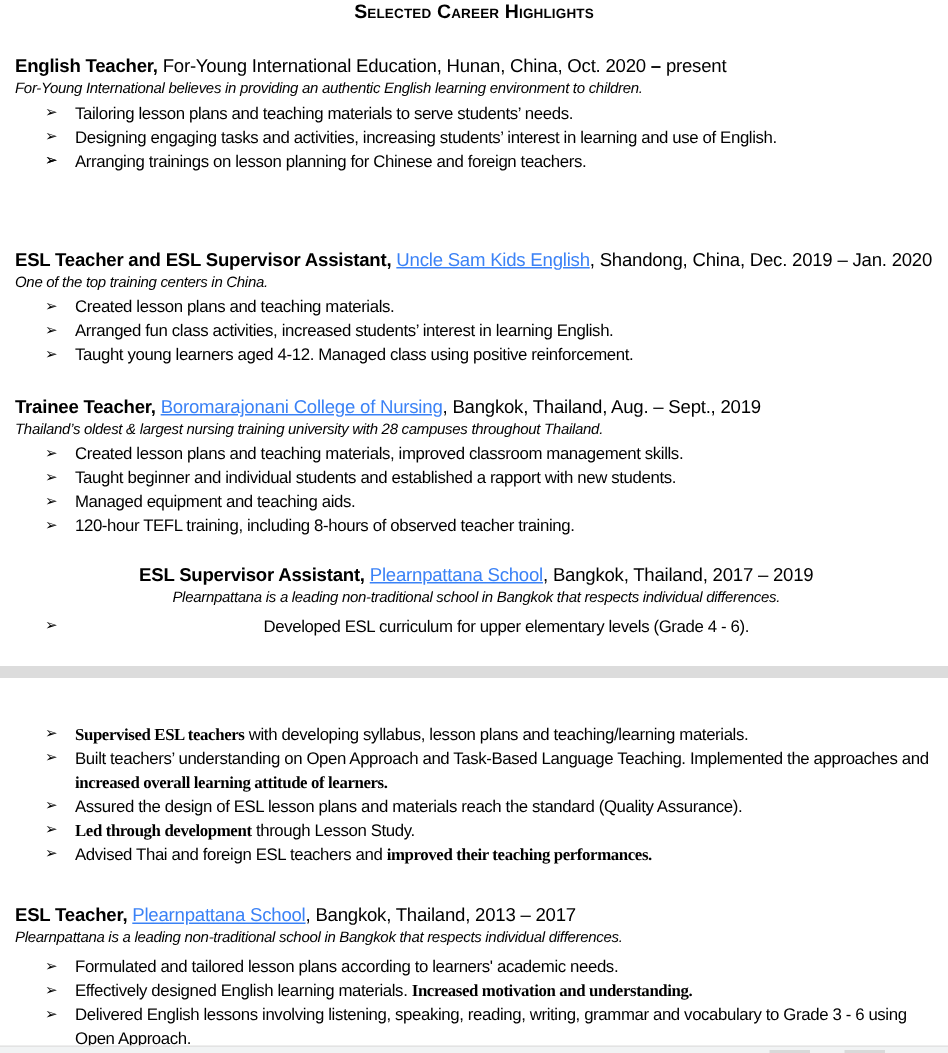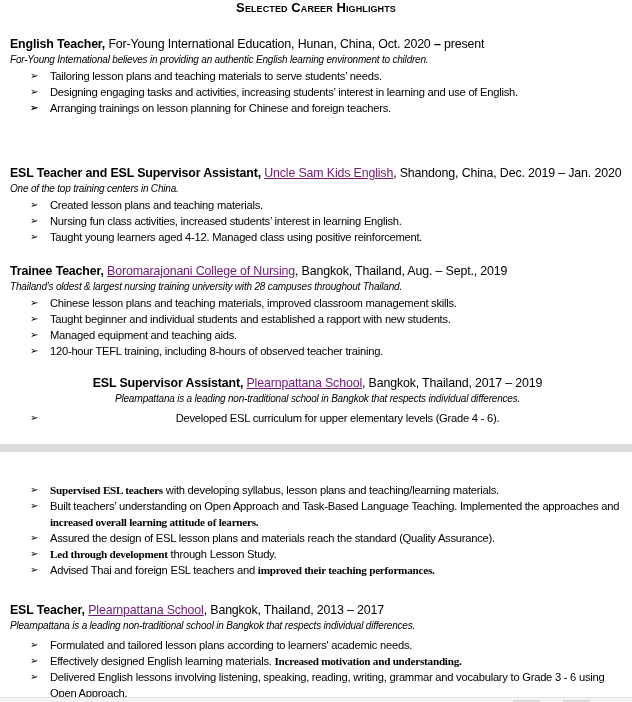--- a/index.html
+++ b/index.html
@@ -24,21 +24,21 @@
   .job-title-line b { font-weight: bold; }
   .job-desc { font-size: 10px; line-height: 16px; font-style: italic; white-space: nowrap; letter-spacing: -0.2px; }
   ul.bullets { list-style: none; margin: 0; padding: 0; }
   ul.bullets li {
     position: relative; padding-left: 40px; font-size: 11.2px; line-height: 16px;
     letter-spacing: -0.25px;
   }
   ul.bullets li .arrow {
     position: absolute; left: 20px; top: 0; font-size: 10px; line-height: 16px;
   }
-  a.link { color: #701a75; }
+  a.link { color: #3b82f6; }
   b.strong { font-weight: bold; font-family: Liberation Serif, serif; }
   #bottom-bar {
     position: absolute; left: 0; top: 697px; width: 632px; height: 5px;
     background: #f1f3f4; border-top: 1px solid #e3e3e3;
   }
   .bar-btn { position: absolute; top: 700px; width: 27px; height: 2px; background: #d9d9d9; }
 </style>
 </head>
 <body>
 
@@ -58,32 +58,32 @@
     </ul>
   </div>
 
   <div class="job" style="top:165px;">
     <div class="job-title-line">
       <b>ESL Teacher and ESL Supervisor Assistant,</b> <a class="link" href="#">Uncle Sam Kids English</a><span>, Shandong, China, Dec. 2019 – Jan. 2020</span>
     </div>
     <div class="job-desc">One of the top training centers in China.</div>
     <ul class="bullets">
       <li><span class="arrow">➢</span><span>Created lesson plans and teaching materials.</span></li>
-      <li><span class="arrow">➢</span><span>Nursing fun class activities, increased students’ interest in learning English.</span></li>
+      <li><span class="arrow">➢</span><span>Arranged fun class activities, increased students’ interest in learning English.</span></li>
       <li><span class="arrow">➢</span><span>Taught young learners aged 4-12. Managed class using positive reinforcement.</span></li>
     </ul>
   </div>
 
   <div class="job" style="top:263px;">
     <div class="job-title-line">
       <b>Trainee Teacher,</b> <a class="link" href="#">Boromarajonani College of Nursing</a><span>, Bangkok, Thailand, Aug. – Sept., 2019</span>
     </div>
     <div class="job-desc">Thailand’s oldest &amp; largest nursing training university with 28 campuses throughout Thailand.</div>
     <ul class="bullets">
-      <li><span class="arrow">➢</span><span>Chinese lesson plans and teaching materials, improved classroom management skills.</span></li>
+      <li><span class="arrow">➢</span><span>Created lesson plans and teaching materials, improved classroom management skills.</span></li>
       <li><span class="arrow">➢</span><span>Taught beginner and individual students and established a rapport with new students.</span></li>
       <li><span class="arrow">➢</span><span>Managed equipment and teaching aids.</span></li>
       <li><span class="arrow">➢</span><span>120-hour TEFL training, including 8-hours of observed teacher training.</span></li>
     </ul>
   </div>
 
   <div class="job" style="top:375px;text-align:center;">
     <div class="job-title-line">
       <b>ESL Supervisor Assistant,</b> <a class="link" href="#">Plearnpattana School</a><span>, Bangkok, Thailand, 2017 – 2019</span>
     </div>

